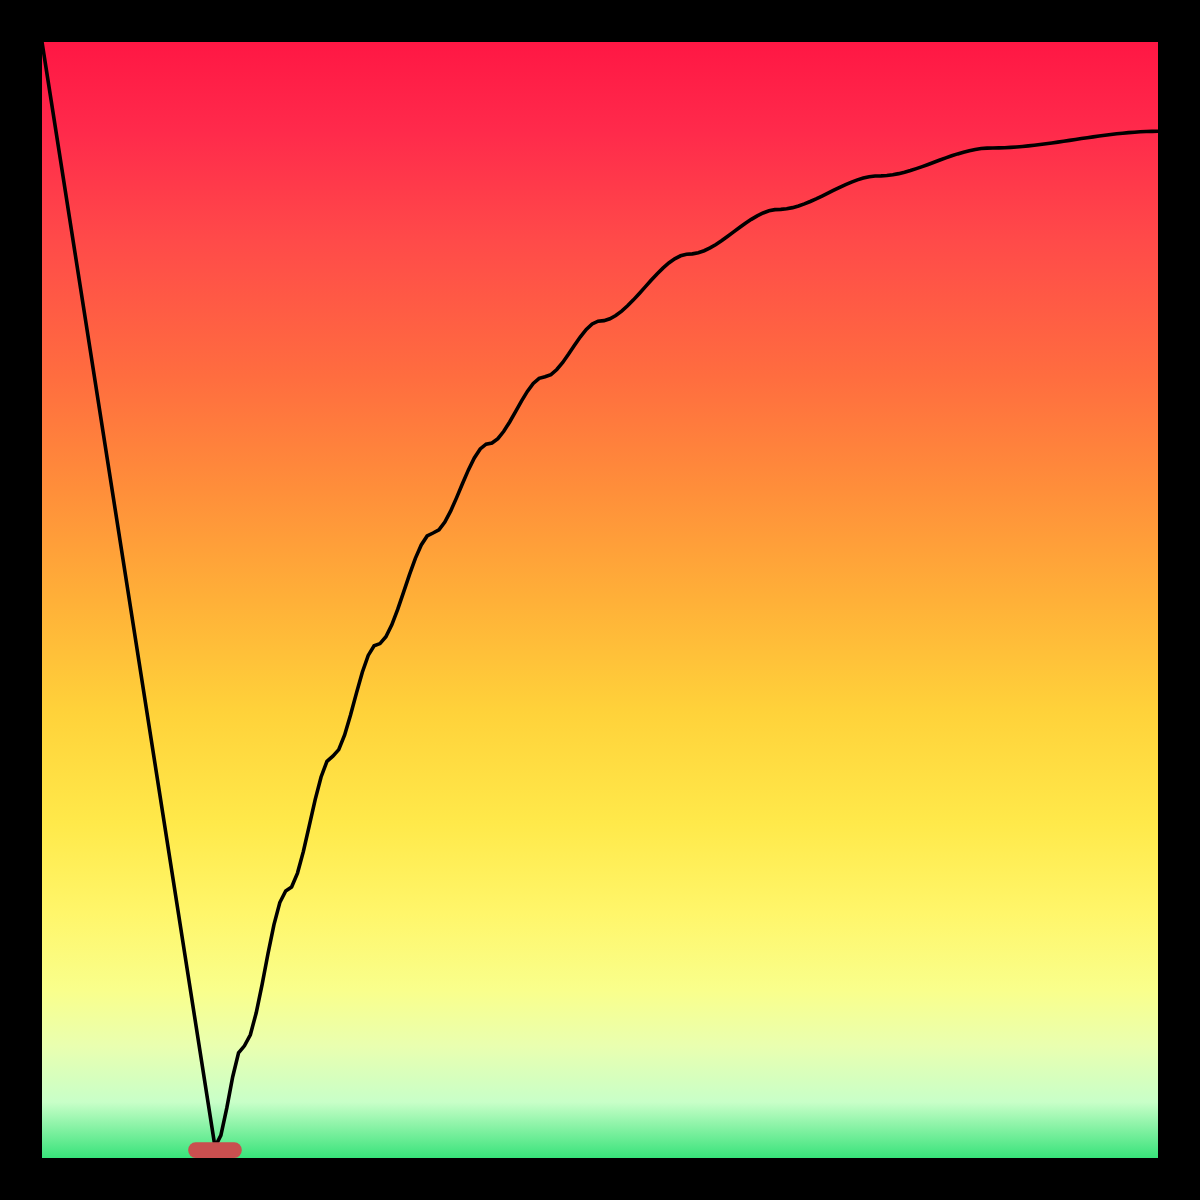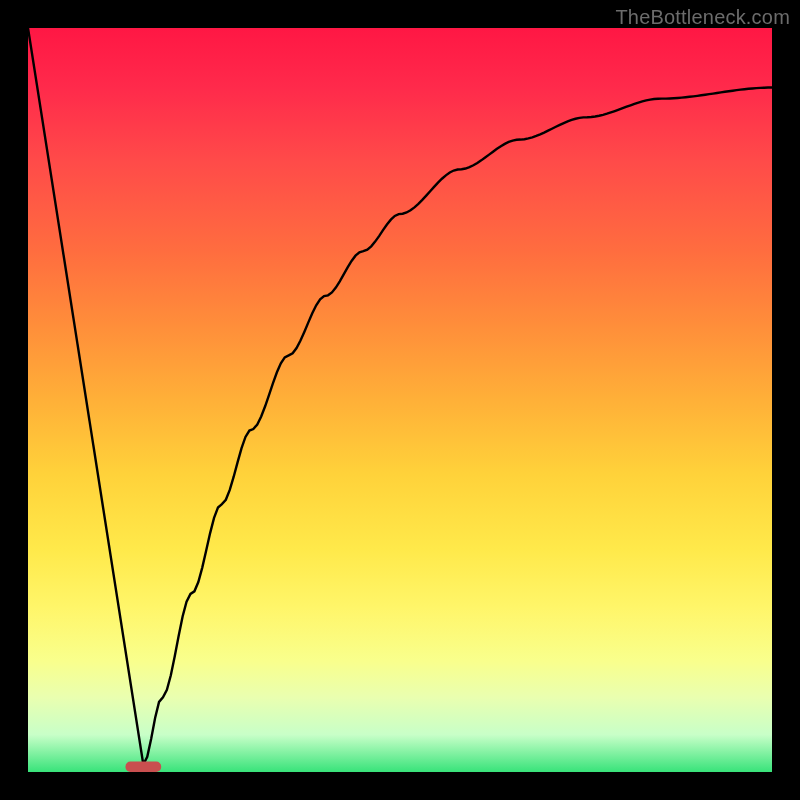--- a/index.html
+++ b/index.html
@@ -58,21 +58,20 @@
     color: #6c6c6c;
     font-size: 20px;
     font-weight: 500;
     letter-spacing: 0.2px;
   }
 </style>
 </head>
 <body>
 
 <div class="frame">
-  <div class="watermark">TheBottleneck.com</div>
 
   <div class="plot">
     <div class="gradient"></div>
     <svg class="curves" viewBox="0 0 744 744" preserveAspectRatio="none">
       <path id="left-line" fill="none" stroke="#000" stroke-width="2.4" stroke-linecap="round" d="M0.00 0.00 L115.32 736.56"></path>
       <path id="right-curve" fill="none" stroke="#000" stroke-width="2.4" stroke-linecap="round" d="M115.32 736.56 L119.25 728.86 L123.18 710.80 L127.11 689.97 L131.04 673.93 L134.97 669.22 L138.90 661.84 L142.82 647.20 L146.75 628.19 L150.68 607.69 L154.61 588.56 L158.54 573.68 L162.47 565.94 L166.40 563.34 L170.33 554.06 L174.26 539.62 L178.19 522.47 L182.12 505.10 L186.05 489.95 L189.98 479.51 L193.91 476.11 L197.83 471.77 L201.76 461.96 L205.69 448.71 L209.62 434.09 L213.55 420.15 L217.48 408.95 L221.41 402.54 L225.34 401.05 L229.27 396.47 L233.20 388.53 L237.13 378.28 L241.06 366.79 L244.99 355.10 L248.91 344.26 L252.84 335.32 L256.77 329.34 L260.70 327.35 L264.63 325.22 L268.56 320.02 L272.49 312.59 L276.42 303.75 L280.35 294.37 L284.28 285.27 L288.21 277.31 L292.14 271.31 L296.07 268.14 L299.99 267.31 L303.92 264.41 L307.85 259.54 L311.78 253.32 L315.71 246.40 L319.64 239.40 L323.57 232.95 L327.50 227.68 L331.43 224.23 L335.36 223.18 L339.29 221.71 L343.22 218.35 L347.15 213.63 L351.07 208.07 L355.00 202.20 L358.93 196.54 L362.86 191.63 L366.79 187.98 L370.72 186.13 L374.65 185.74 L378.58 184.48 L382.51 182.32 L386.44 179.39 L390.37 175.87 L394.30 171.90 L398.23 167.64 L402.16 163.24 L406.08 158.85 L410.01 154.63 L413.94 150.74 L417.87 147.32 L421.80 144.54 L425.73 142.54 L429.66 141.49 L433.59 141.25 L437.52 140.51 L441.45 139.15 L445.38 137.27 L449.31 134.98 L453.24 132.37 L457.16 129.55 L461.09 126.62 L465.02 123.69 L468.95 120.85 L472.88 118.22 L476.81 115.89 L480.74 113.97 L484.67 112.55 L488.60 111.75 L492.53 111.57 L496.46 111.19 L500.39 110.42 L504.32 109.32 L508.25 107.94 L512.17 106.33 L516.10 104.56 L520.03 102.67 L523.96 100.72 L527.89 98.76 L531.82 96.85 L535.75 95.04 L539.68 93.38 L543.61 91.93 L547.54 90.74 L551.47 89.88 L555.40 89.38 L559.33 89.26 L563.25 89.01 L567.18 88.50 L571.11 87.75 L575.04 86.80 L578.97 85.68 L582.90 84.42 L586.83 83.07 L590.76 81.64 L594.69 80.17 L598.62 78.70 L602.55 77.26 L606.48 75.88 L610.41 74.60 L614.33 73.44 L618.26 72.44 L622.19 71.63 L626.12 71.05 L630.05 70.73 L633.98 70.67 L637.91 70.60 L641.84 70.45 L645.77 70.24 L649.70 69.96 L653.63 69.62 L657.56 69.23 L661.49 68.80 L665.42 68.33 L669.34 67.82 L673.27 67.29 L677.20 66.73 L681.13 66.15 L685.06 65.57 L688.99 64.98 L692.92 64.39 L696.85 63.81 L700.78 63.25 L704.71 62.70 L708.64 62.17 L712.57 61.68 L716.50 61.22 L720.42 60.80 L724.35 60.44 L728.28 60.12 L732.21 59.87 L736.14 59.68 L740.07 59.56 L744.00 59.52"></path>
       <rect id="min-marker" rx="5" ry="5" fill="#c94f4f" x="97.46" y="733.58" width="35.71" height="10.42"></rect>
     </svg>
   </div>
 </div>

